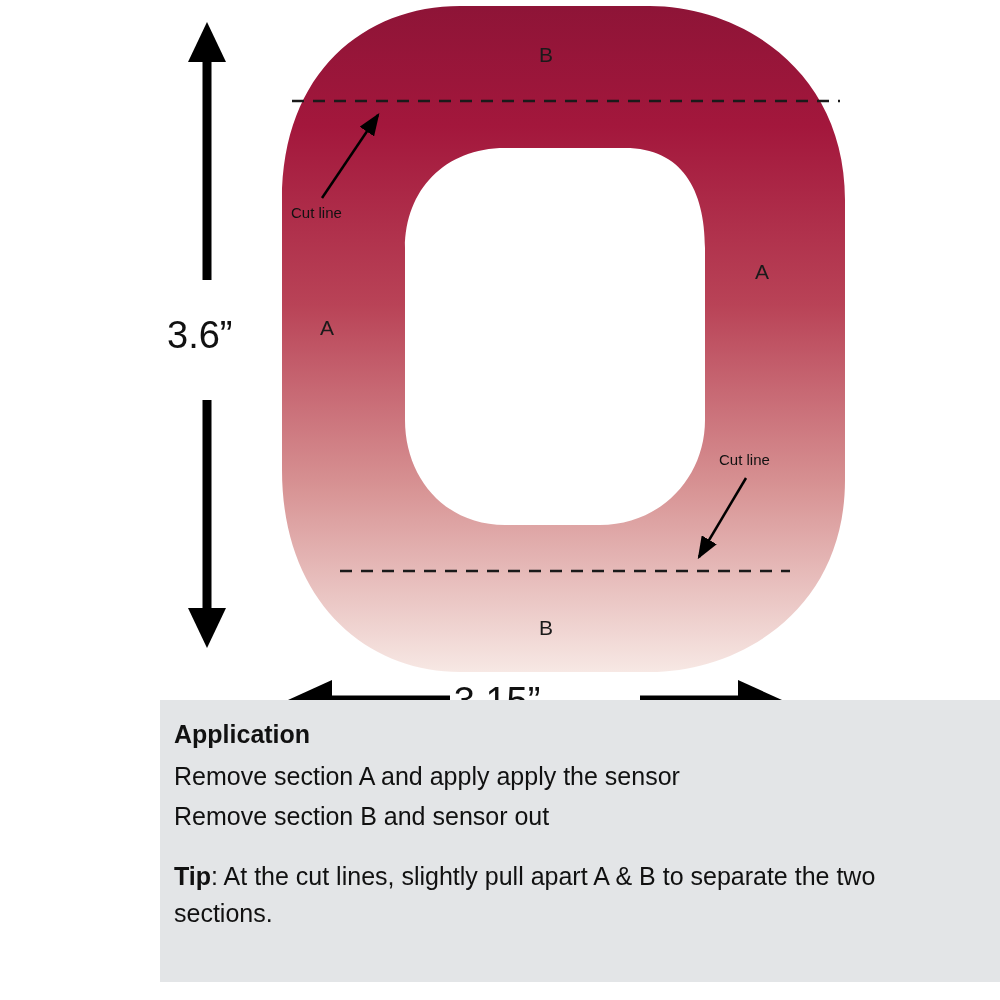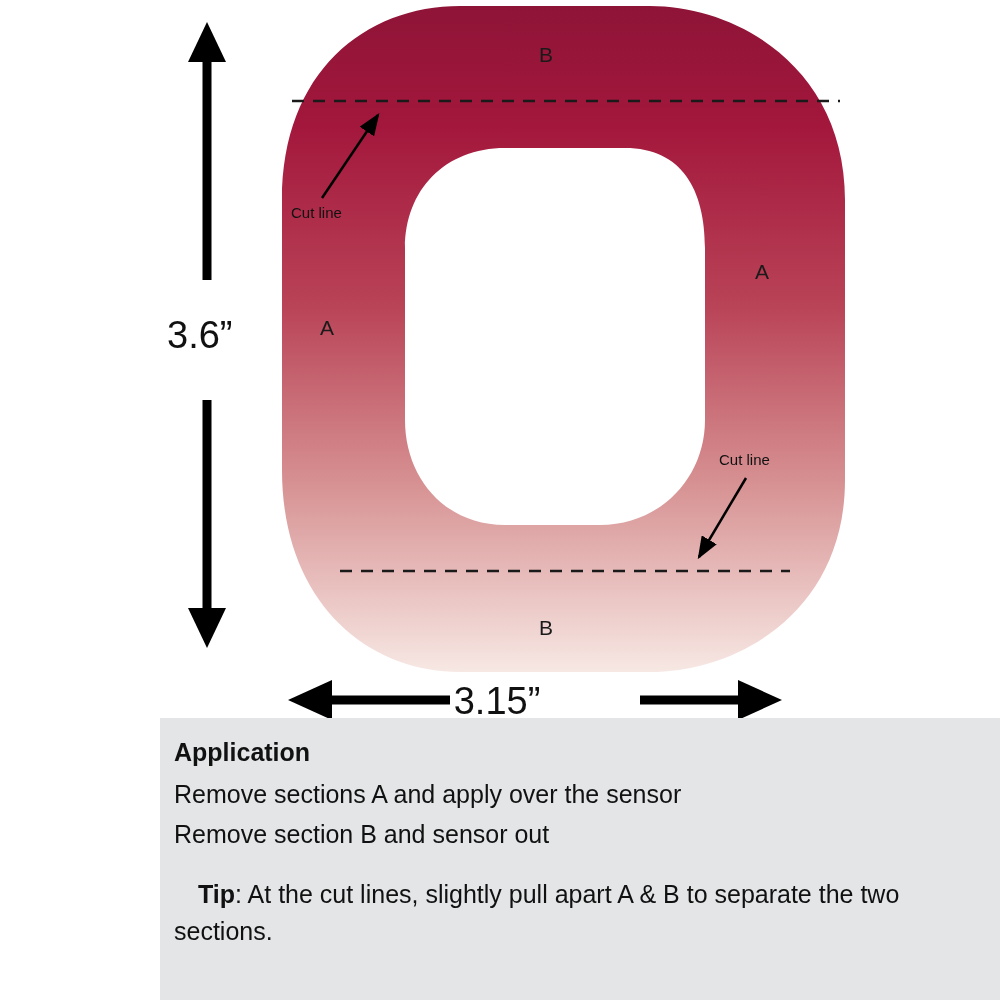--- a/index.html
+++ b/index.html
@@ -40,21 +40,21 @@
     fill: #1a1a1a;
   }
   .cut-label {
     font-family: "Liberation Sans", sans-serif;
     font-size: 15px;
     fill: #111111;
   }
   .note-panel {
     position: absolute;
     left: 160px;
-    top: 718px;
+    top: 700px;
     width: 840px;
     height: 282px;
     background: #e3e5e7;
     box-sizing: border-box;
     padding: 18px 22px 10px 14px;
   }
   .note-title {
     font-family: "Liberation Sans", sans-serif;
     font-size: 25px;
     font-weight: bold;
@@ -74,21 +74,20 @@
   }
   .tip-line {
     font-family: "Liberation Sans", sans-serif;
     font-size: 25px;
     color: #111111;
     margin: 0;
     line-height: 1.5;
   }
   .tip-line b {
     font-weight: bold;
-    margin-left: 24px;
   }
 </style>
 </head>
 <body>
 
 <div id="stage">
 
   <svg class="diagram" viewBox="0 0 1000 1000">
     <defs>
       <linearGradient id="patchGrad" x1="0" y1="0" x2="0" y2="1">
@@ -158,19 +157,19 @@
     <text class="section-label" x="755" y="279">A</text>
     <text class="section-label" x="539" y="62">B</text>
     <text class="section-label" x="539" y="635">B</text>
 
     <text class="cut-label" x="291" y="218">Cut line</text>
     <text class="cut-label" x="719" y="465">Cut line</text>
   </svg>
 
   <div class="note-panel">
     <p class="note-title">Application</p>
-    <p class="note-line">Remove sections A and apply over the sensor</p>
+    <p class="note-line">Remove section A and apply apply the sensor</p>
     <p class="note-line">Remove section B and sensor out</p>
     <div class="note-gap"></div>
     <p class="tip-line"><b>Tip</b><span>: At the cut lines, slightly pull apart A &amp; B to separate the two sections.</span></p>
   </div>
 
 </div>
 
 </body></html>

